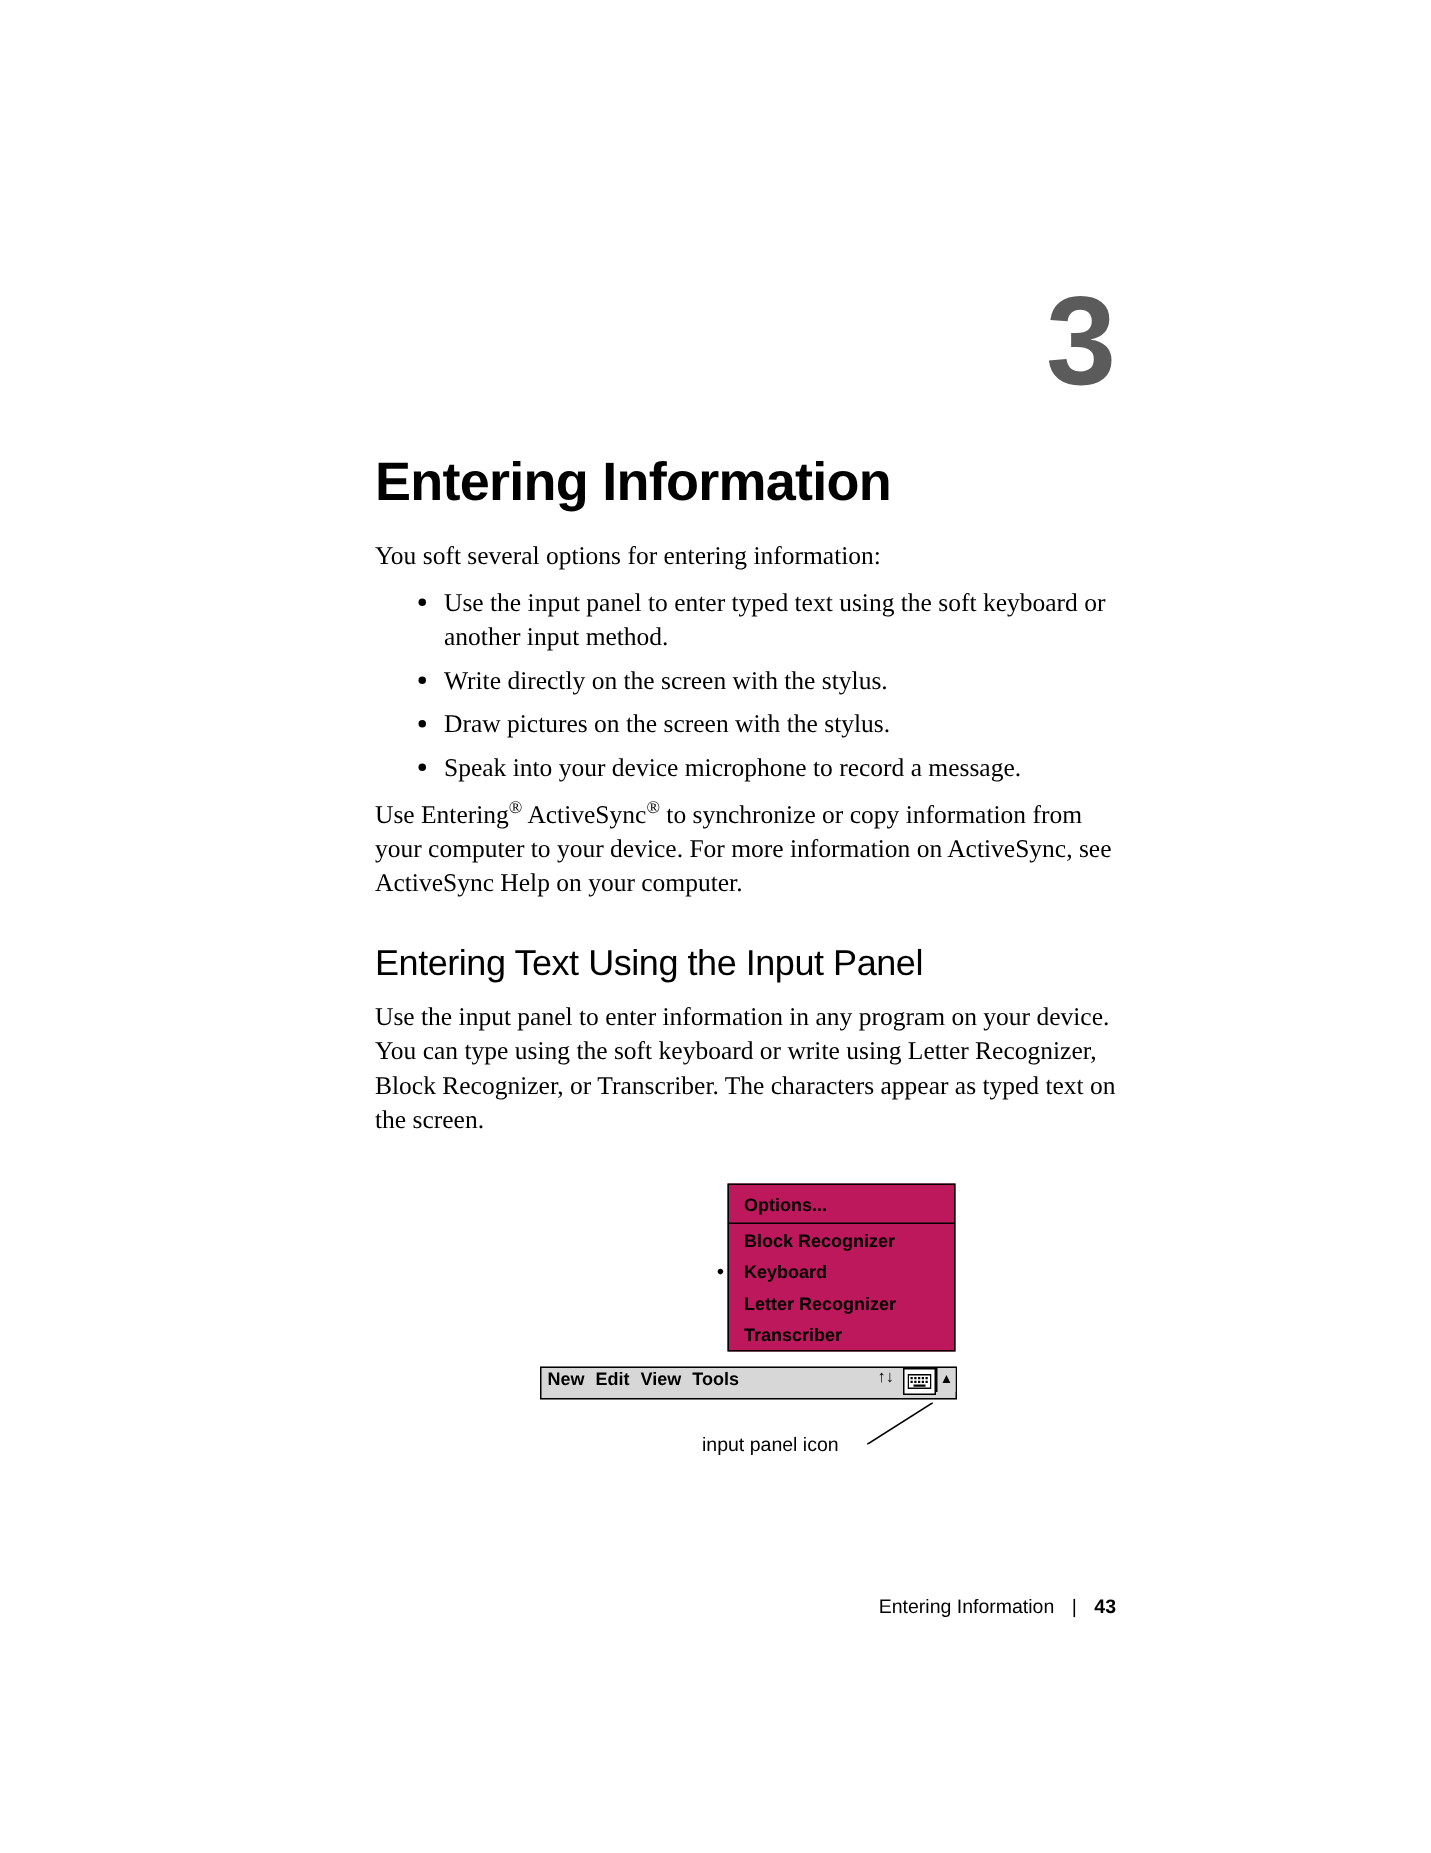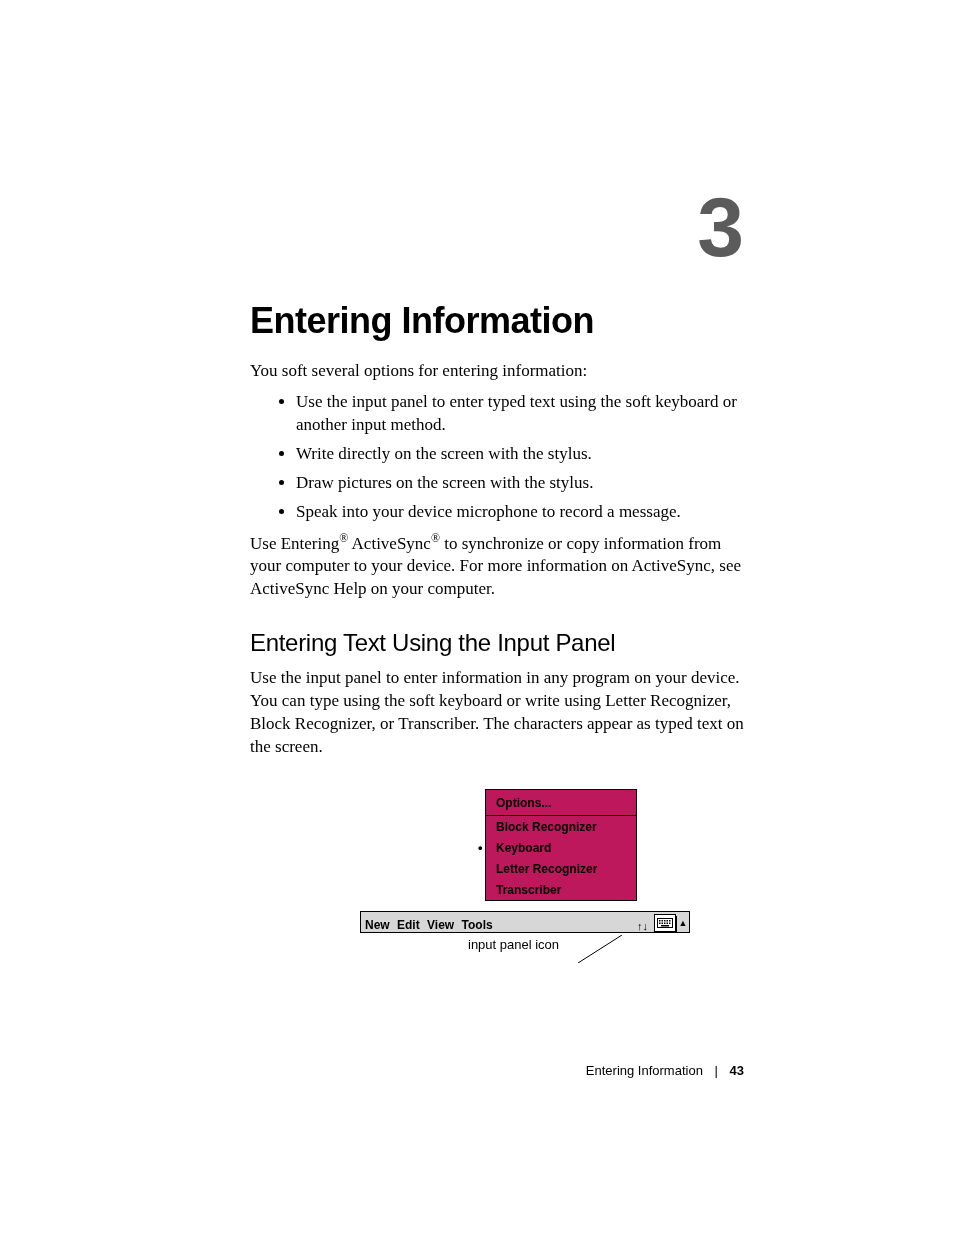--- a/index.html
+++ b/index.html
@@ -92,29 +92,29 @@
     content: "•";
     position: absolute;
     left: -8px;
     top: 3px;
     font-size: 13px;
   }
   .toolbar {
     position: absolute;
     left: 0;
     top: 122px;
-    width: 330px;
+    width: 278px;
     height: 22px;
     border: 1.5px solid #000;
     background: #d7d7d7;
     font-family: Verdana, Arial, sans-serif;
     font-weight: 700;
     font-size: 12px;
     display: flex;
-    align-items: flex-end;
+    align-items: flex-start;
     box-sizing: border-box;
   }
   .toolbar .menus {
     padding-left: 4px;
     flex: 1;
     white-space: nowrap;
   }
   .toolbar .menus span { margin-right: 4px; }
   .toolbar .updown {
     font-family: Arial, sans-serif;
@@ -139,21 +139,21 @@
     background: #d7d7d7;
     display: flex;
     align-items: center;
     justify-content: center;
     font-size: 9px;
     line-height: 1;
   }
   .callout-label {
     position: absolute;
     left: 108px;
-    top: 148px;
+    top: 166px;
     font-family: Arial, sans-serif;
     font-size: 13px;
     color: #000;
   }
   .callout-line {
     position: absolute;
     left: 218px;
     top: 146px;
     width: 44px;
     height: 28px;

